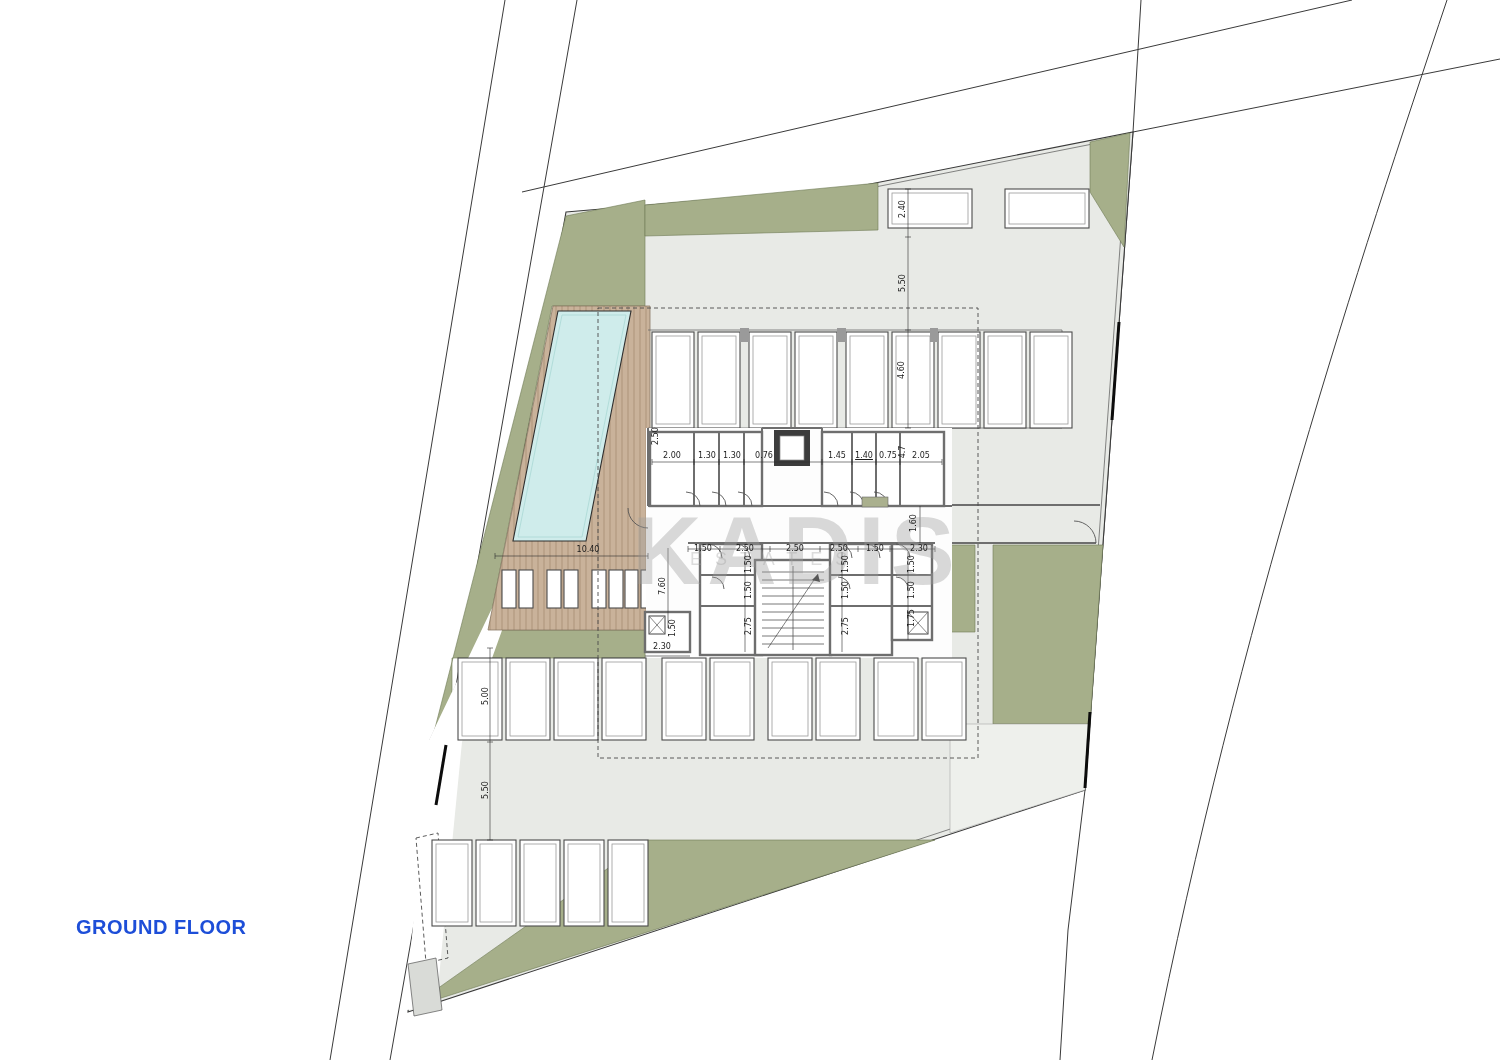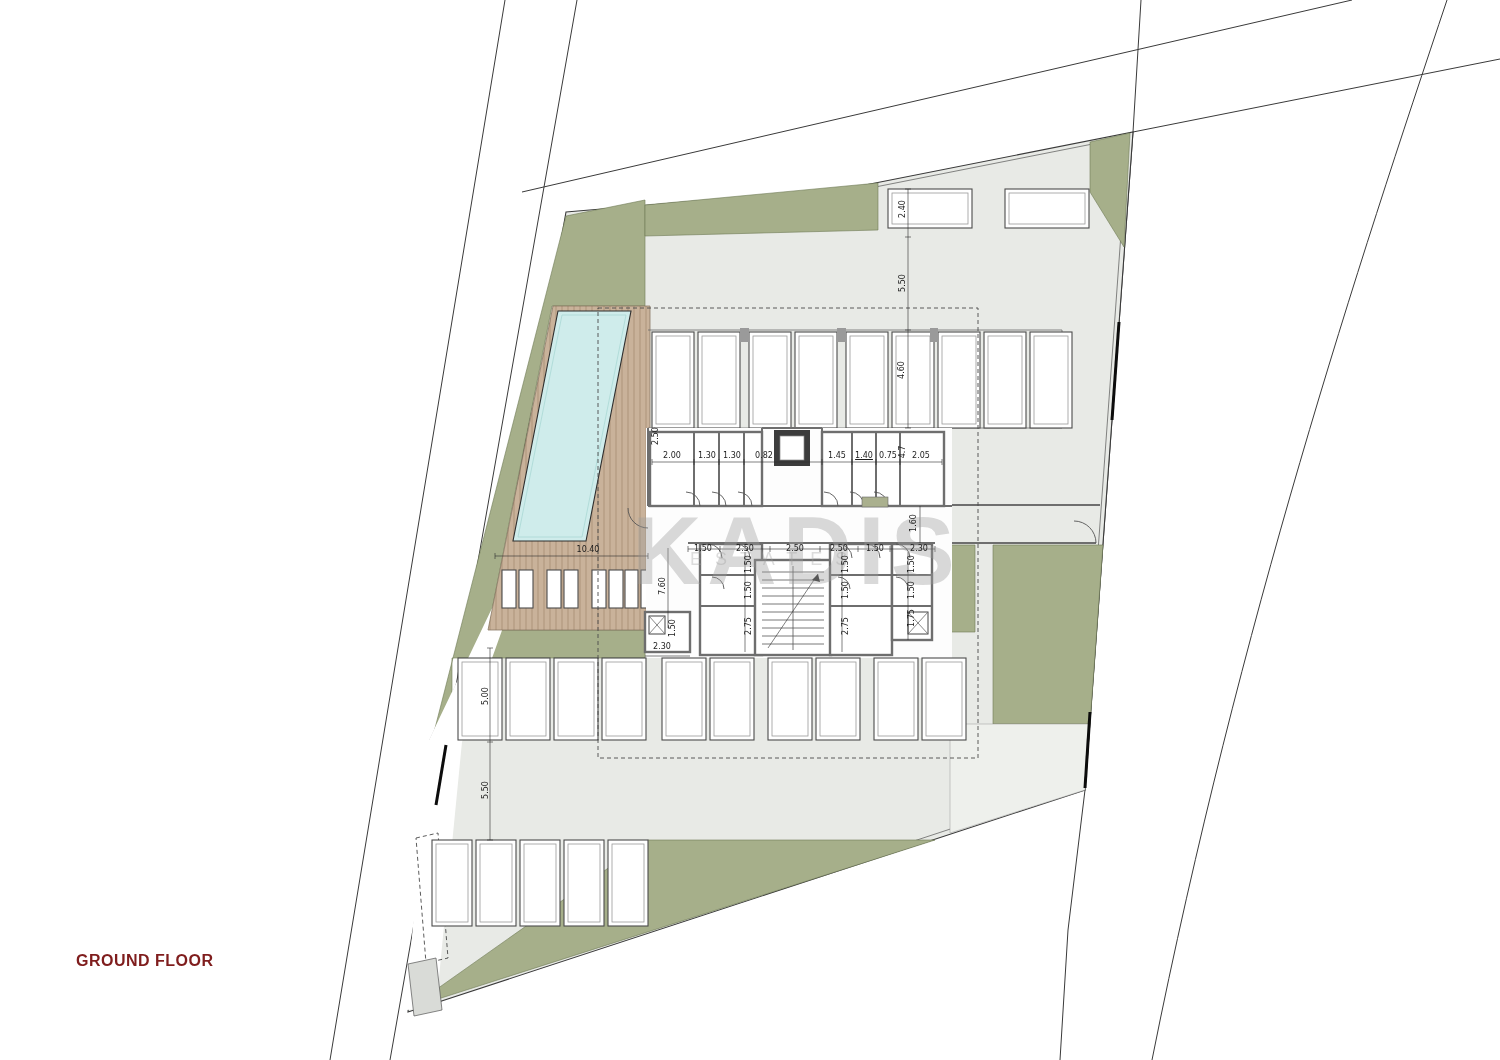--- a/index.html
+++ b/index.html
@@ -31,21 +31,21 @@
   .graybox{fill:#d9dbd7;stroke:#555;stroke-width:.7}
   .xbox{fill:#fff;stroke:#444;stroke-width:1}
   .elev-dark{fill:#3c3c3c;stroke:none}
   .elev-cab{fill:#fff;stroke:#888;stroke-width:.7}
   .tread{stroke:#555;stroke-width:.8}
   .sill{fill:#aab08e;stroke:#666;stroke-width:.6}
   
   .dim{position:absolute;font-size:8px;line-height:1;color:#1c1c1c;white-space:nowrap;
        transform:translate(-50%,-50%);font-family:"DejaVu Sans",sans-serif;}
   .dim.rot{transform:translate(-50%,-50%) rotate(-90deg);}
-  .title{position:absolute;left:76px;top:952px;font-size:16px;font-weight:600;color:#7f1d1d;
+  .title{position:absolute;left:76px;top:916px;font-size:20px;font-weight:600;color:#1d4ed8;
          letter-spacing:.5px;}
   .wm{position:absolute;pointer-events:none;color:#9e9e9e;}
   .wm1{left:632px;top:458px;font-size:96px;font-weight:700;letter-spacing:6px;opacity:.38;line-height:1;margin-top:45px;}
   .wm2{left:690px;top:550px;font-size:18px;font-weight:400;letter-spacing:13px;opacity:.34;line-height:1;}
 </style>
 </head>
 <body>
 
 <div class="canvas">
 
@@ -339,21 +339,21 @@
   </g>
 </svg>
 
 <div class="wm wm1">KADIS</div>
 <div class="wm wm2">ESTATES</div>
 
 <div>
       <span class="dim" style="left: 672px; top: 456px;">2.00</span>
       <span class="dim" style="left: 707px; top: 456px;">1.30</span>
       <span class="dim" style="left: 732px; top: 456px;">1.30</span>
-      <span class="dim" style="left: 764px; top: 456px;">0.82</span>
+      <span class="dim" style="left: 764px; top: 456px;">0.76</span>
       <span class="dim" style="left: 837px; top: 456px;">1.45</span>
       <span class="dim" style="left: 864px; top: 456px; text-decoration: underline;">1.40</span>
       <span class="dim" style="left: 888px; top: 456px;">0.75</span>
       <span class="dim" style="left: 921px; top: 456px;">2.05</span>
       <span class="dim rot" style="left: 903px; top: 452px;">4.7</span>
       <span class="dim rot" style="left: 656px; top: 436px;">2.50</span>
       <span class="dim rot" style="left: 903px; top: 209px;">2.40</span>
       <span class="dim rot" style="left: 903px; top: 283px;">5.50</span>
       <span class="dim rot" style="left: 902px; top: 370px;">4.60</span>
       <span class="dim rot" style="left: 914px; top: 523px;">1.60</span>

